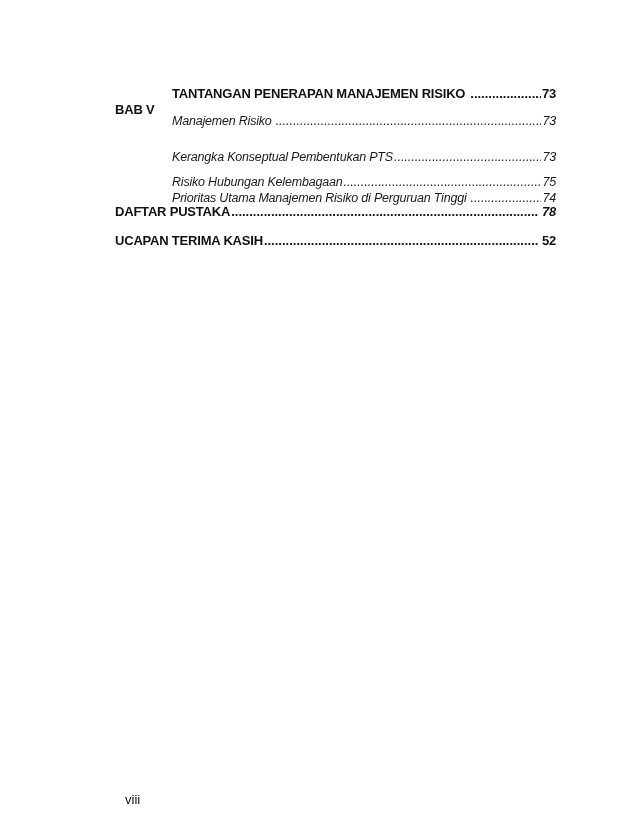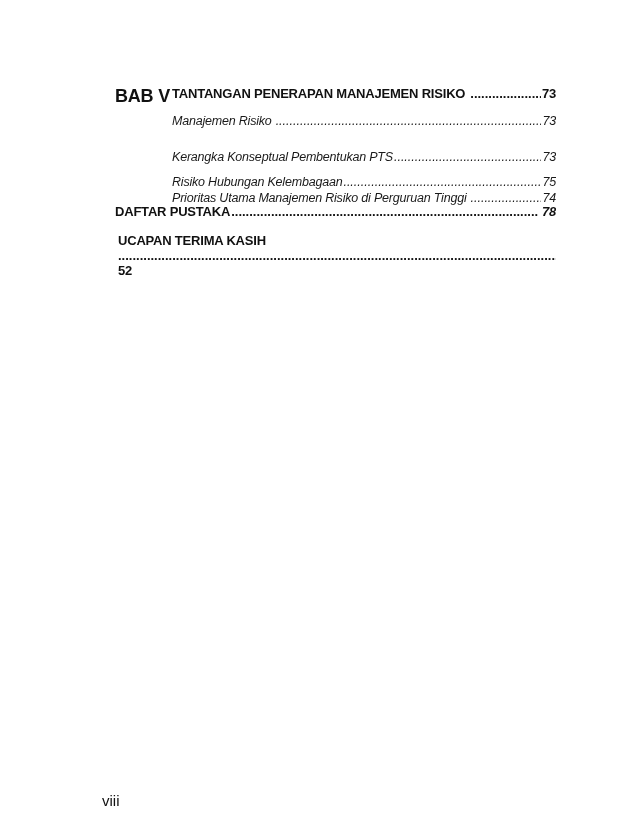--- a/index.html
+++ b/index.html
@@ -48,30 +48,30 @@
     }
     .sub {
       font-style: italic;
       font-size: 12.5px;
       color: #1a1a1a;
       letter-spacing: -0.2px;
     }
     .chapter-num {
       position: absolute;
       left: 115px;
-      top: 86px;
+      top: 102px;
       font-weight: bold;
-      font-size: 18px;
+      font-size: 13px;
       letter-spacing: -0.2px;
     }
     .footer-page {
       position: absolute;
-      left: 102px;
+      left: 125px;
       top: 792px;
-      font-size: 15px;
+      font-size: 13px;
       color: #111;
     }
   </style>
 </head>
 <body>
 
 <div class="page">
 
   <span class="chapter-num">BAB V</span>
   <div class="toc-row chapter" style="left:172px; top:86px; width:384px;">
@@ -103,21 +103,21 @@
     <span class="leader"></span>
     <span class="page-num">75</span>
   </div>
 
   <div class="toc-row chapter" style="left:115px; top:204px; width:441px;">
     <span class="label">DAFTAR PUSTAKA</span>
     <span class="leader"></span>
     <span class="page-num" style="margin-left:3px;font-style:italic;">78</span>
   </div>
 
-  <div class="toc-row chapter" style="left:115px; top:233px; width:441px;flex-direction:column;">
+  <div class="toc-row chapter" style="left:115px; top:233px; width:441px;">
     <span class="label">UCAPAN TERIMA KASIH</span>
     <span class="leader"></span>
     <span class="page-num" style="margin-left:3px;">52</span>
   </div>
 
 
   <span class="footer-page">viii</span>
 </div>
 
 </body></html>

